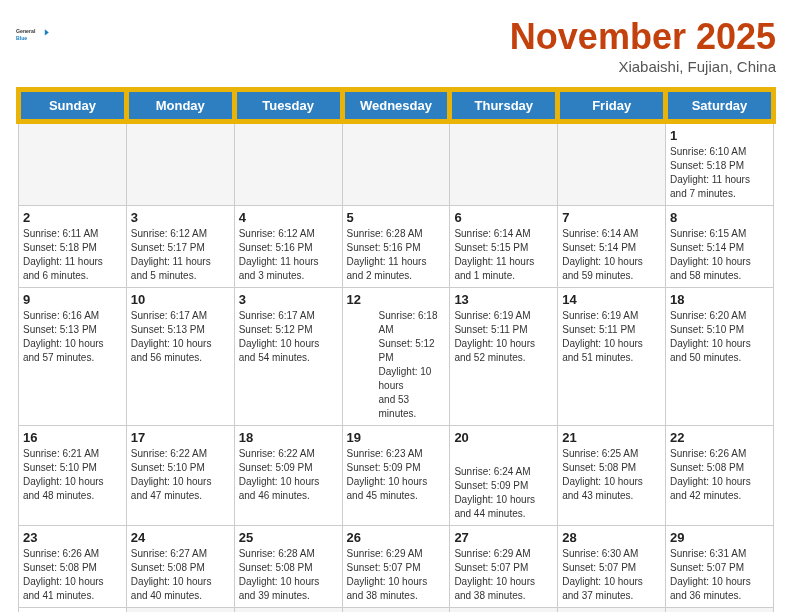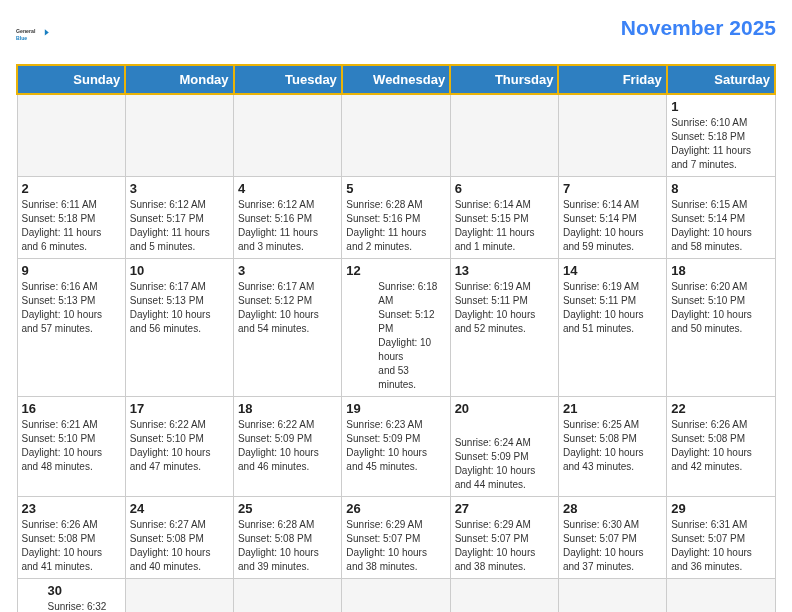--- a/index.html
+++ b/index.html
@@ -22,41 +22,41 @@
       gap: 6px;
     }
     .logo-icon {
       width: 36px;
       height: 36px;
     }
     .title-block {
       text-align: right;
     }
     .month-title {
-      font-size: 21px;
+      font-size: 36px;
       font-weight: bold;
-      color: #3b82f6;
+      color: #c2410c;
     }
     .location {
       font-size: 15px;
       color: #555;
     }
     table {
       width: 100%;
       border-collapse: collapse;
       table-layout: fixed;
     }
     thead th {
       background: #2e7fc1;
       color: #fff;
       font-size: 13px;
       font-weight: bold;
       padding: 6px 4px;
-      border: 2px solid #eab308;
-      text-align: right;
+      border: 5px solid #eab308;
+      text-align: center;
     }
     tbody td {
       border: 1px solid #ccc;
       vertical-align: top;
       padding: 4px;
       font-size: 10.5px;
       color: #222;
       height: 80px;
       background: #fff;
     }
@@ -85,20 +85,21 @@
 <div class="header">
   <div class="logo">
     <svg class="logo-icon" viewBox="0 0 90 40">
   <text x="0" y="18" font-size="13" font-weight="bold" fill="#333" font-family="Arial">General</text>
   <text x="0" y="34" font-size="13" font-weight="bold" fill="#1a7fc1" font-family="Arial">Blue</text>
   <polygon points="72,8 82,16 72,24" fill="#1a7fc1"></polygon>
 </svg>
   </div>
   <div class="title-block">
     <div class="month-title">November 2025</div>
+    <div class="location">Xiabaishi, Fujian, China</div>
   </div>
 </div>
 
 <table>
   <thead>
     <tr id="dow-row">
         <th>Sunday</th>
         <th>Monday</th>
         <th>Tuesday</th>
         <th>Wednesday</th>

